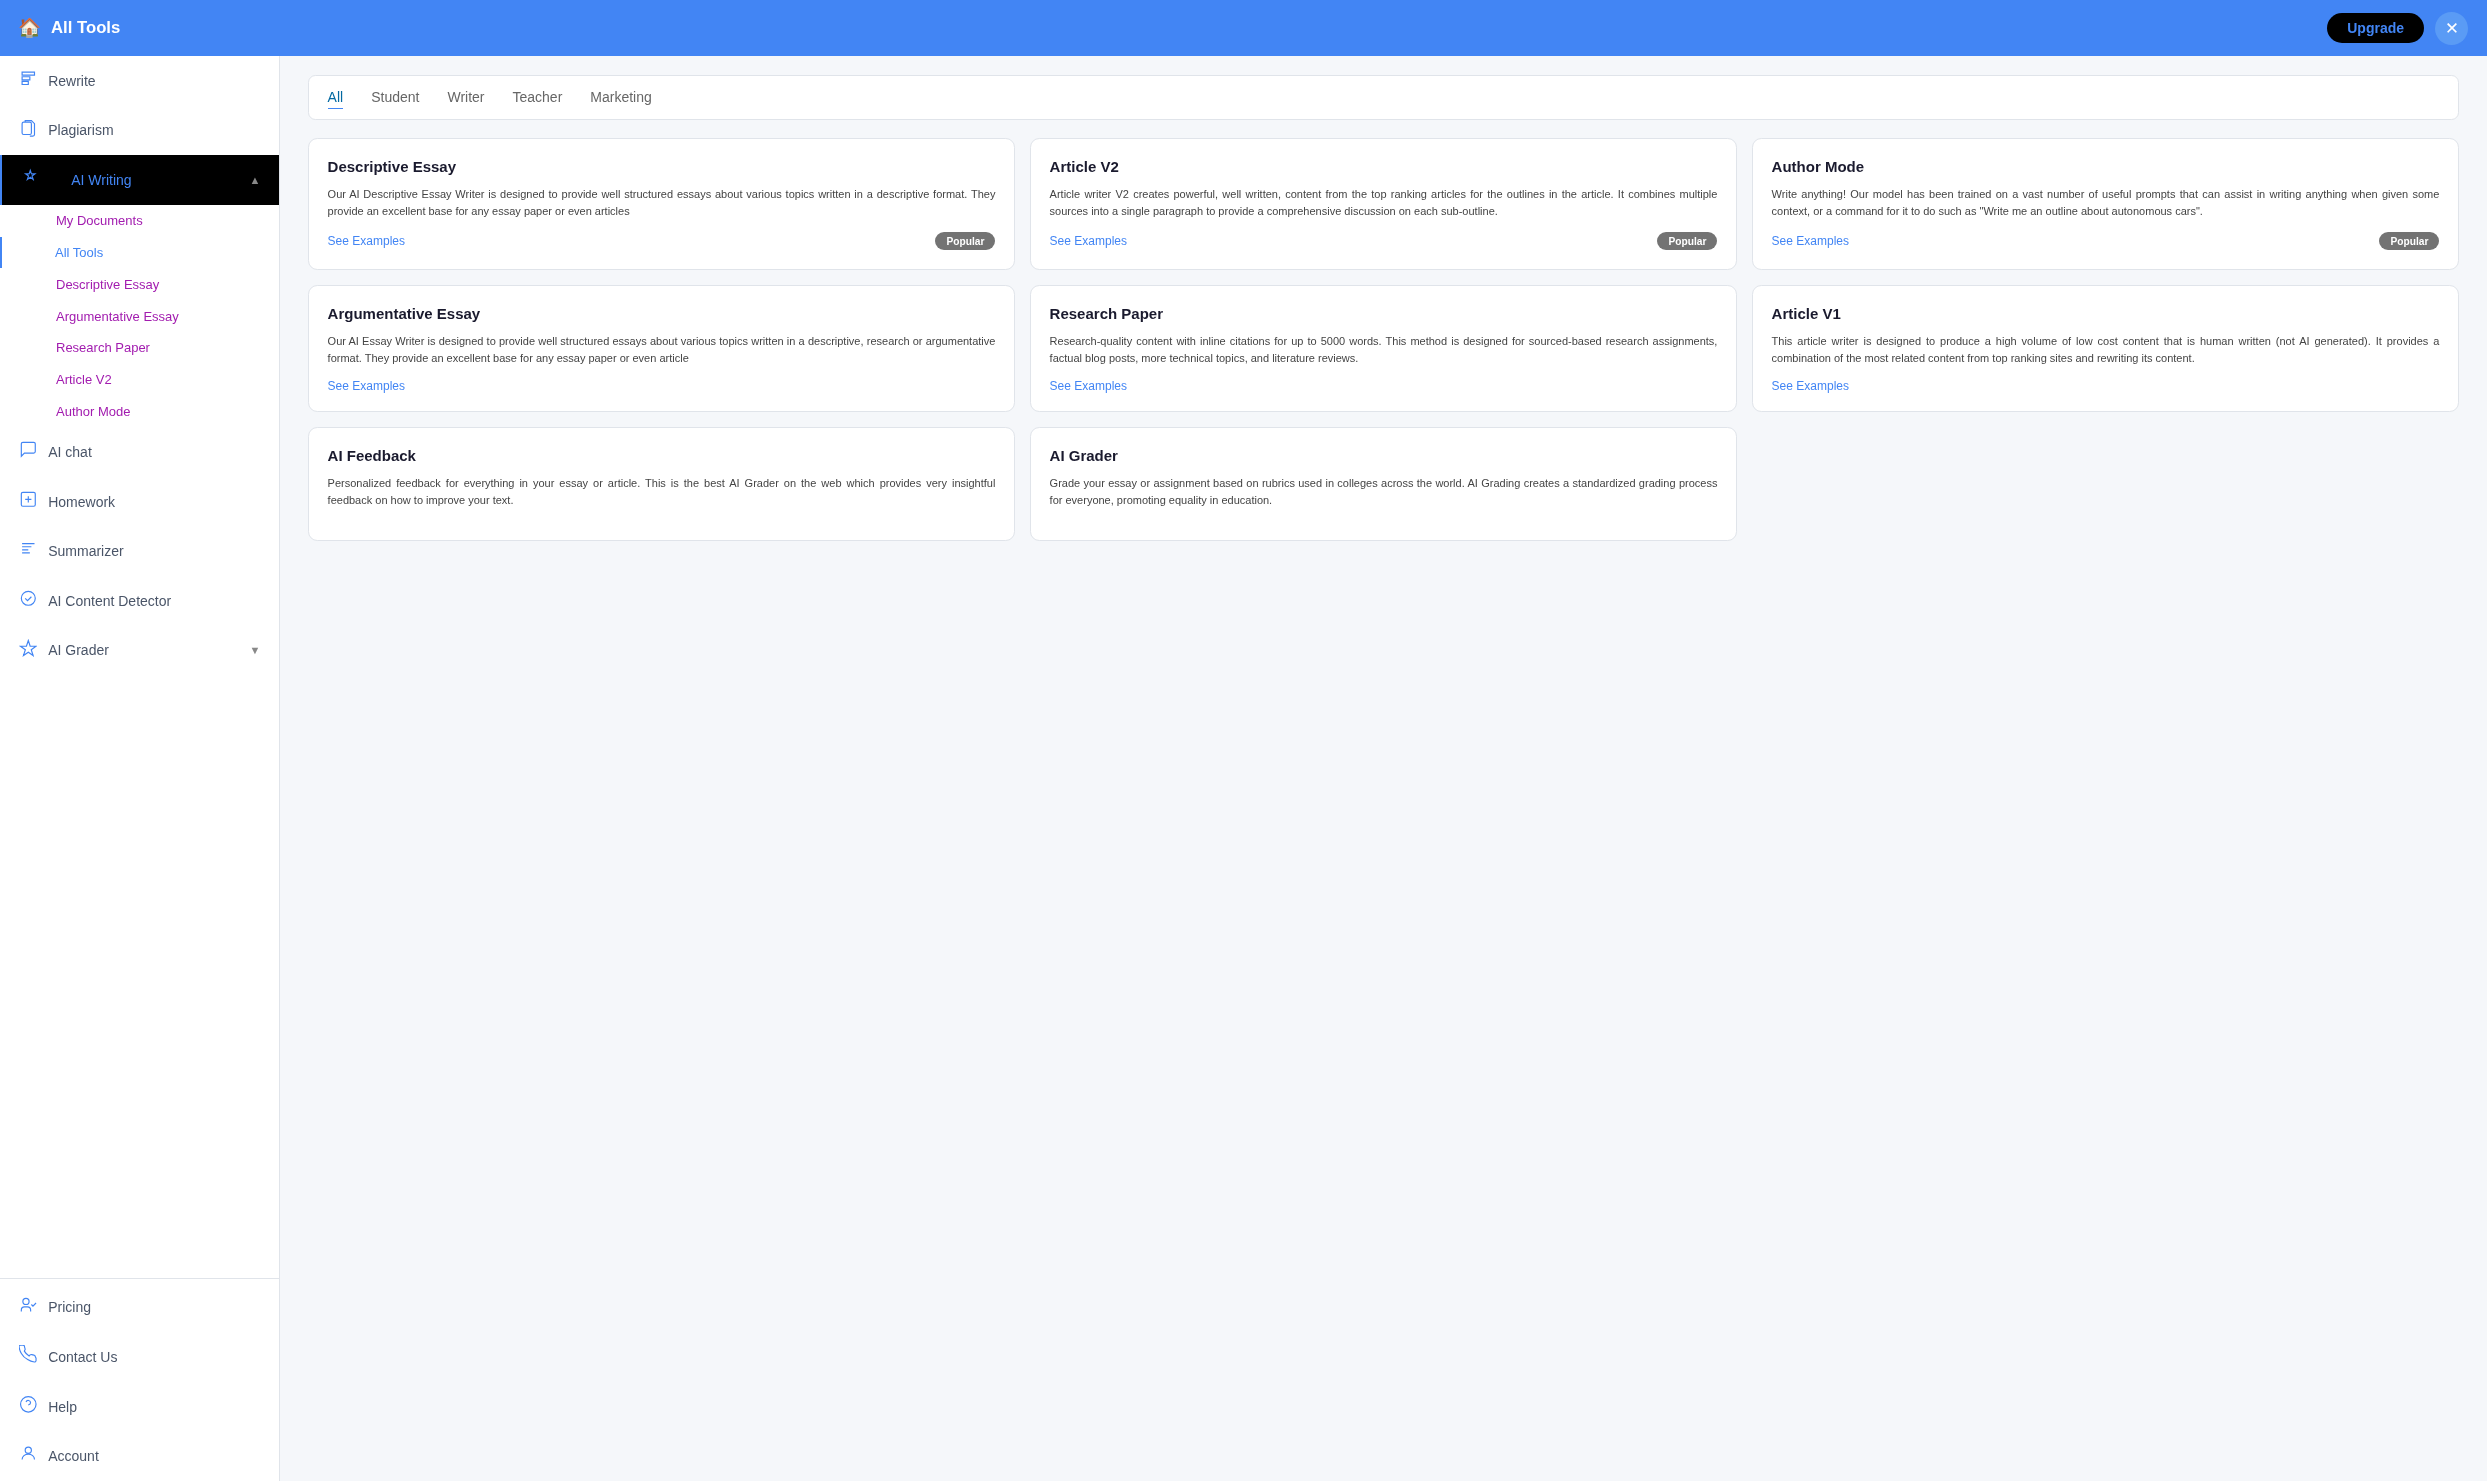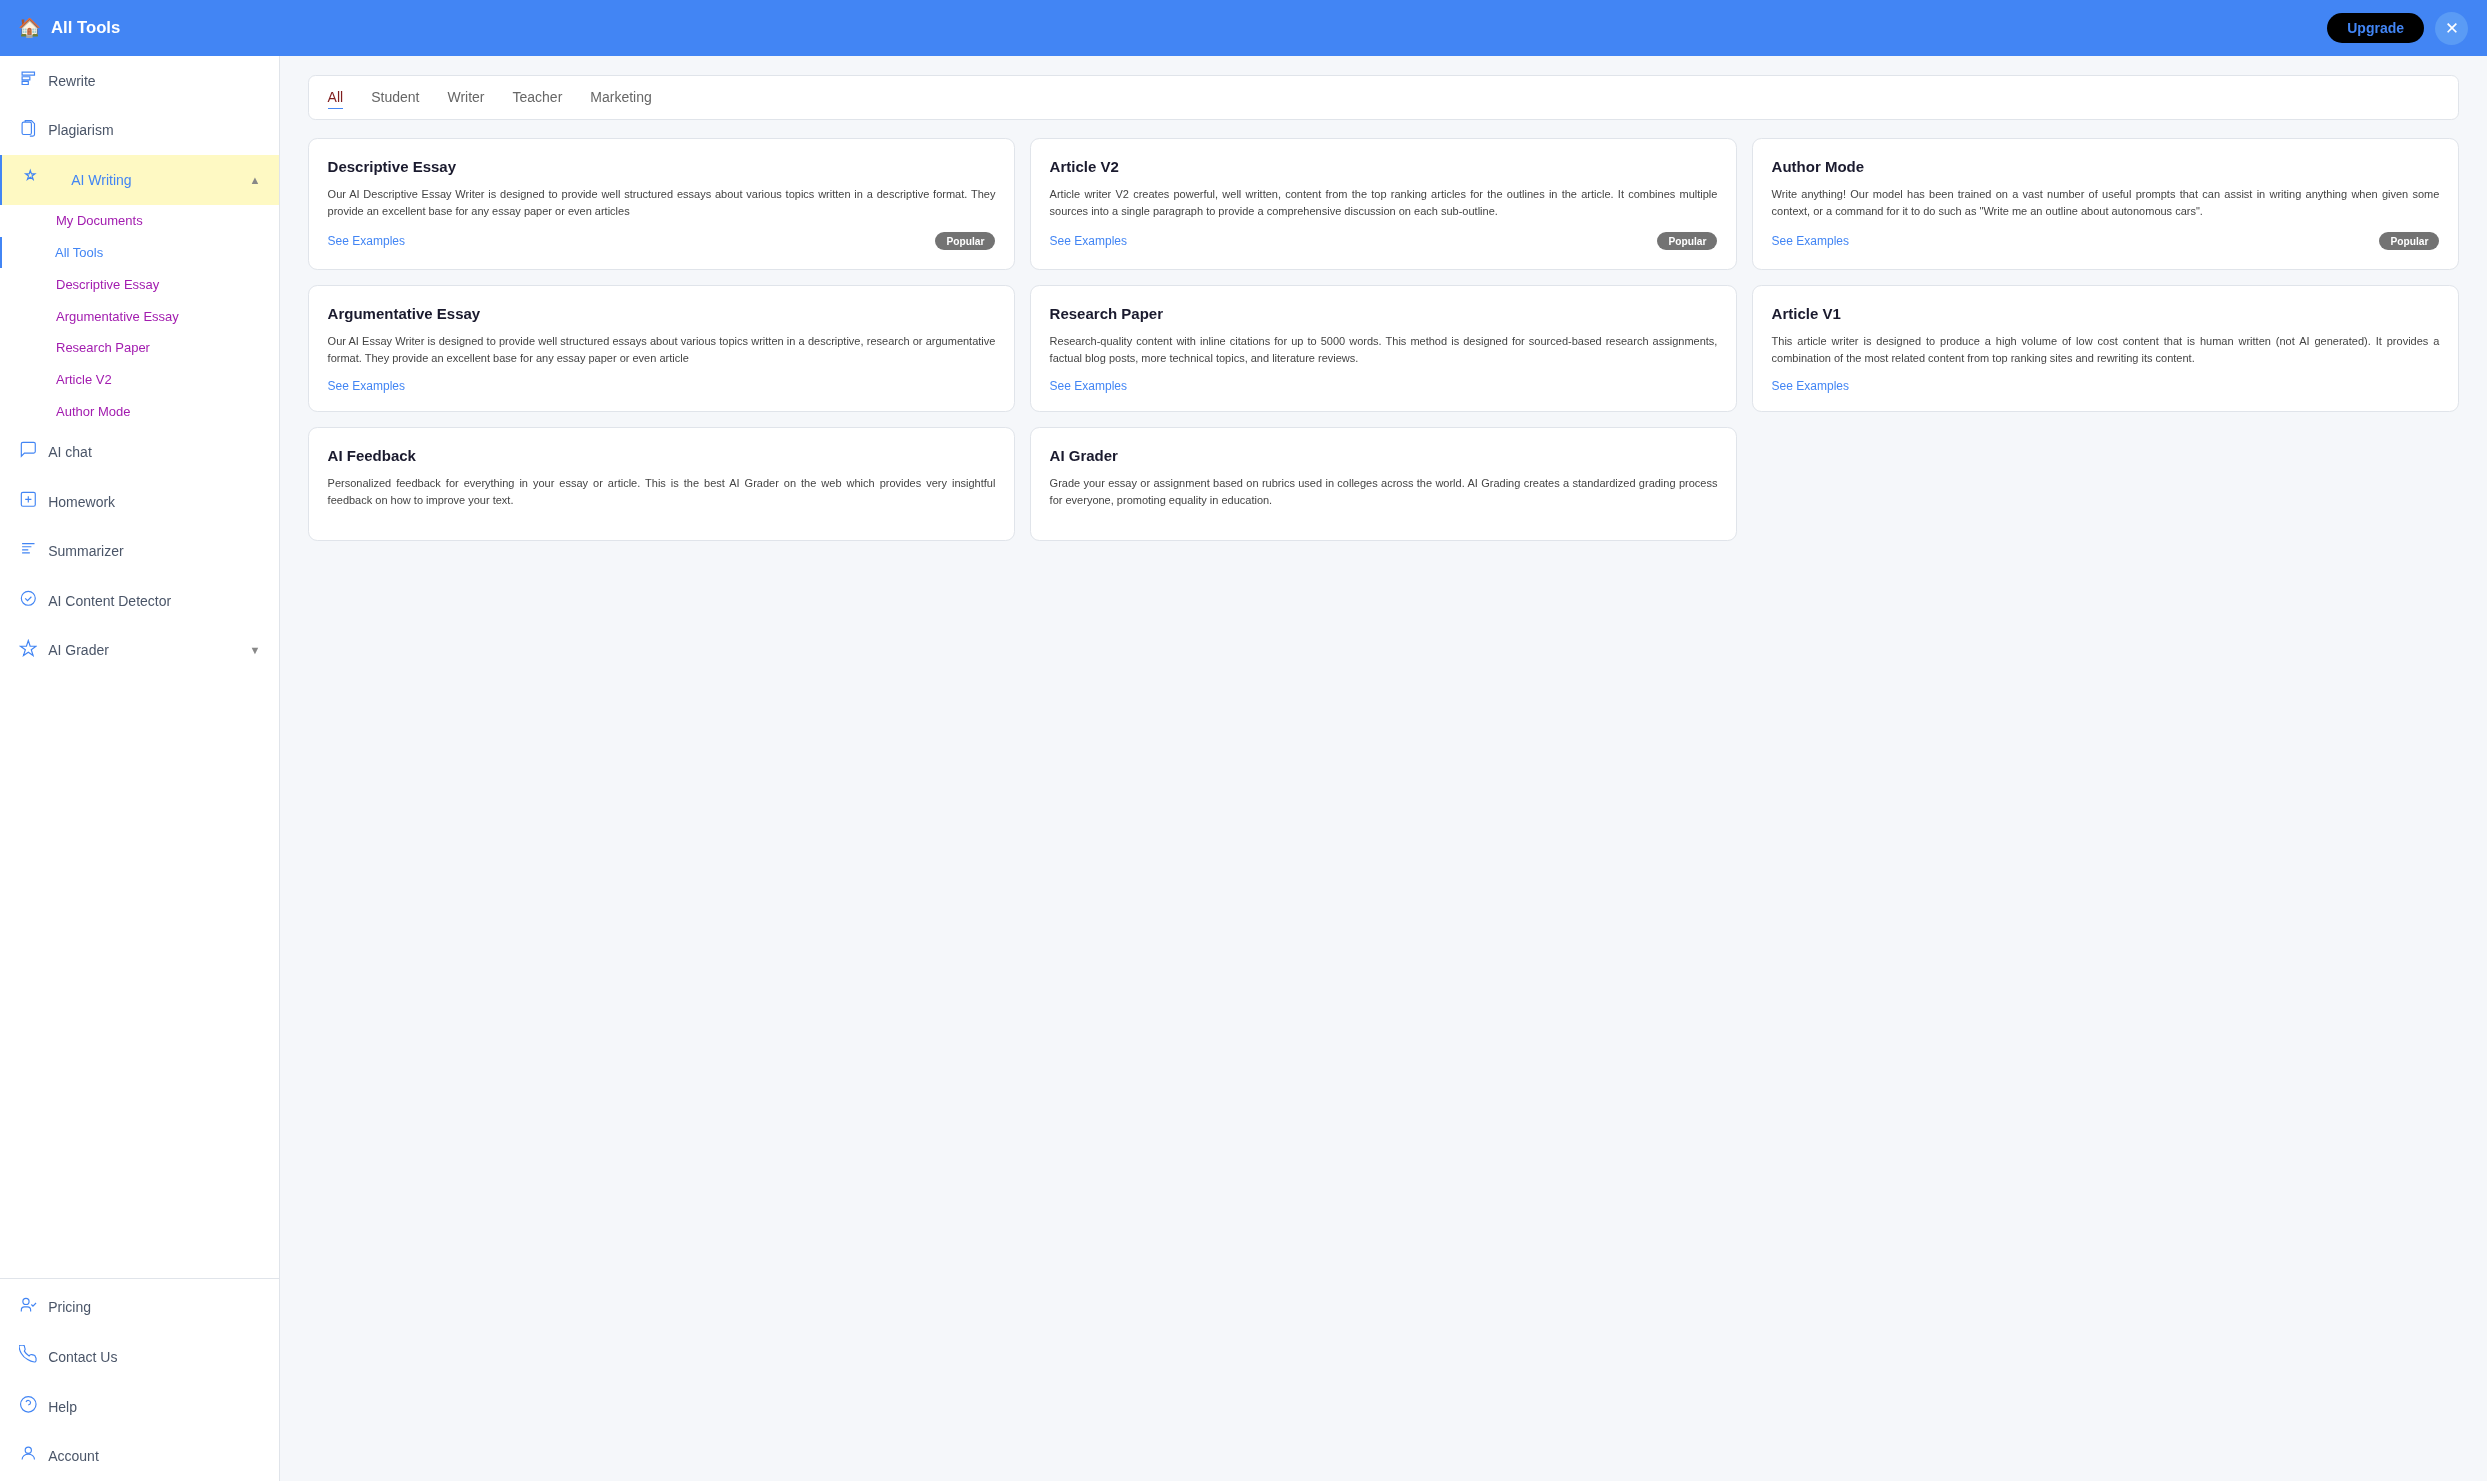--- a/index.html
+++ b/index.html
@@ -58,21 +58,21 @@
       display: flex;
       align-items: center;
       gap: 11px;
       padding: 13px 18.6px;
       color: #4a5568;
       font-size: 14px;
       cursor: pointer;
       position: relative;
     }
     .sidebar-item.active {
-      background: #fef9c3;
+      background: #000000;
       border-left: 2.8px solid #4285f4;
       color: #4285f4;
       gap: 32px;
     }
     .sidebar-item .icon { color: #4285f4; font-size: 16.7px; flex-shrink: 0; }
     .sidebar-item .chevron { margin-left: auto; font-size: 11px; color: #888; }
     .sidebar-item.active .label { color: #4285f4; font-weight: 500; }
 
     .sub-items { padding-left: 0; }
     .sub-item {
@@ -101,21 +101,21 @@
       margin-bottom: 18.6px;
     }
     .filter-tab {
       font-size: 14px;
       color: #666;
       cursor: pointer;
       padding: 3.7px 0;
       border-bottom: 1.9px solid transparent;
     }
     .filter-tab.active {
-      color: #7f1d1d;
+      color: #0369a1;
       border-bottom: 1.9px solid #4285f4;
       font-weight: 500;
     }
 
     
     .cards-grid {
       display: grid;
       grid-template-columns: repeat(3, 1fr);
       gap: 15px;
     }

